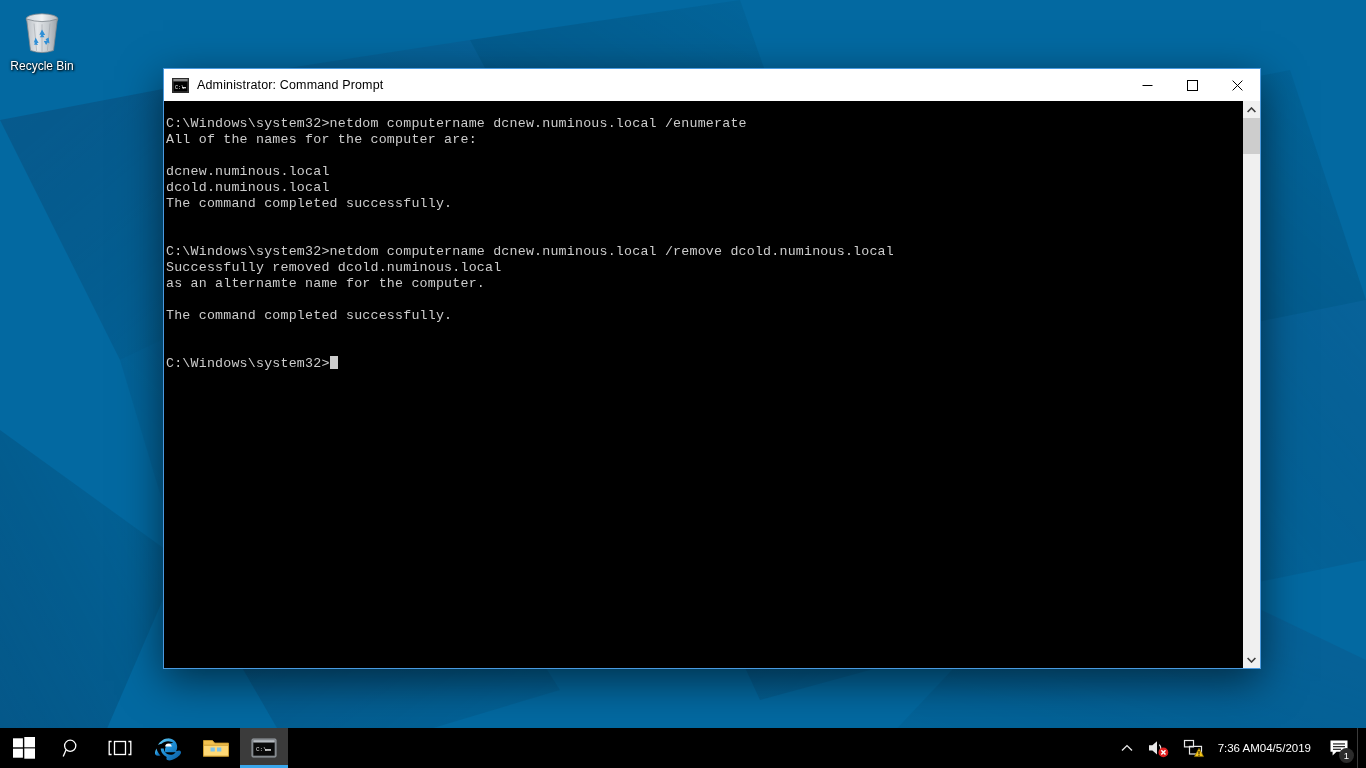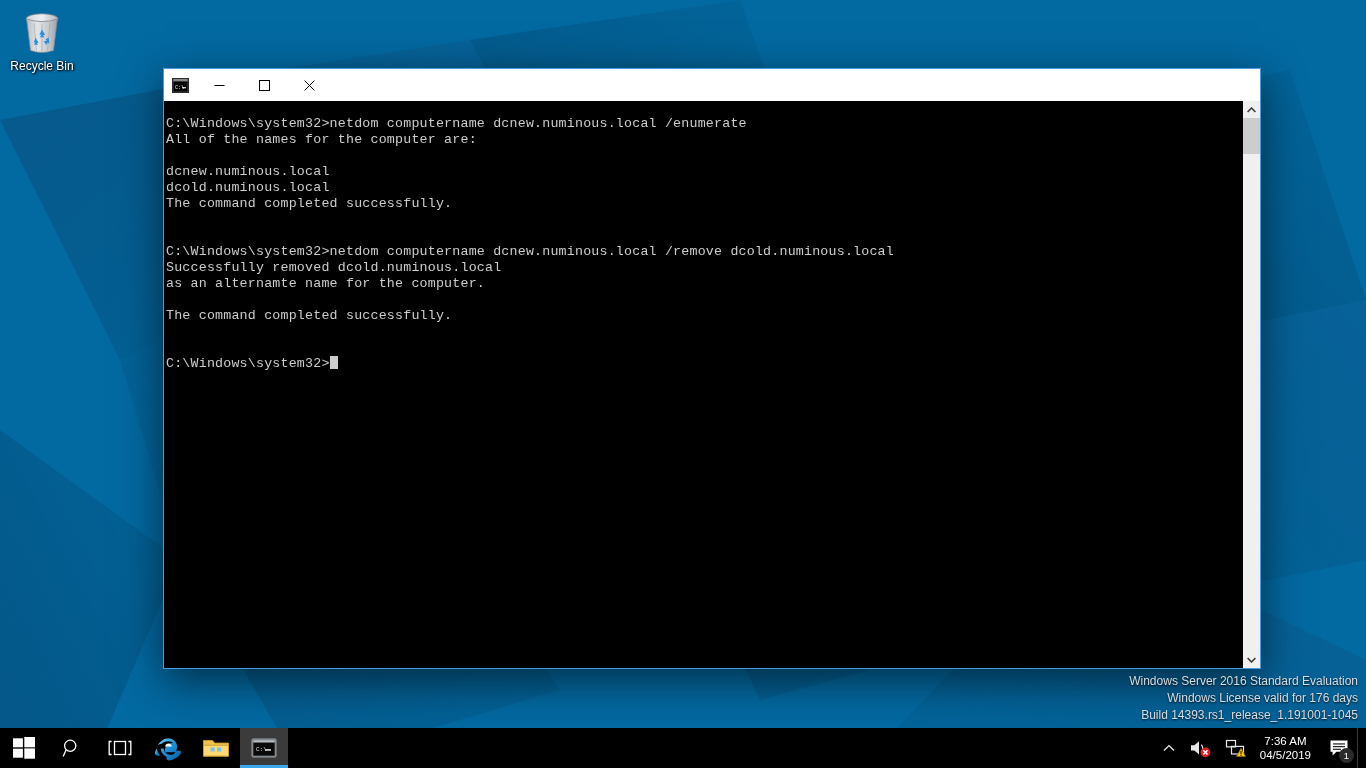--- a/index.html
+++ b/index.html
@@ -236,21 +236,21 @@
     height: 40px;
     display: flex;
     align-items: center;
     justify-content: center;
     padding: 0 7px;
     cursor: default;
   }
   #tray-clock {
     height: 40px;
     display: flex;
-    flex-direction: column;
+    flex-direction: row;
     align-items: center;
     justify-content: center;
     padding: 0 10px 0 6px;
     color: #ffffff;
     font-size: 11.5px;
     line-height: 14px;
     font-family: "Liberation Sans", sans-serif;
     cursor: default;
   }
   #action-center {
@@ -352,20 +352,21 @@
   <div id="console-window">
 
     <div id="title-bar">
       <svg class="tb-icon" viewBox="0 0 17 15">
         <rect x="0.5" y="0.5" width="16" height="14" fill="#4a4a4a" stroke="#2b2b2b"></rect>
         <rect x="1.5" y="3.5" width="14" height="10" fill="#000000"></rect>
         <rect x="1.5" y="1" width="14" height="2.2" fill="#8a8a8a"></rect>
         <text x="3" y="10.5" font-family="'Liberation Mono', monospace" font-size="5.2" fill="#ffffff">C:\</text>
         <rect x="10" y="9.2" width="4" height="1.1" fill="#ffffff"></rect>
       </svg>
+      <span class="tb-text">Administrator: Command Prompt</span>
       <div class="win-btns">
         <div class="win-btn">
           <svg width="11" height="11" viewBox="0 0 11 11">
             <line x1="0.5" y1="5.5" x2="10.5" y2="5.5" stroke="#000" stroke-width="1"></line>
           </svg>
         </div>
         <div class="win-btn">
           <svg width="11" height="11" viewBox="0 0 11 11">
             <rect x="0.5" y="0.5" width="10" height="10" fill="none" stroke="#000" stroke-width="1"></rect>
           </svg>
@@ -407,25 +408,20 @@
         </div>
         <div class="sb-arrow">
           <svg width="9" height="6" viewBox="0 0 9 6">
             <path d="M0.6 1 L4.5 5 L8.4 1" fill="none" stroke="#3c3c3c" stroke-width="1.6"></path>
           </svg>
         </div>
       </div>
     </div>
   </div>
 
-  <div id="watermark">
-    <div>Windows Server 2016 Standard Evaluation</div>
-    <div>Windows License valid for 176 days</div>
-    <div>Build 14393.rs1_release_1.191001-1045</div>
-  </div>
 
   <div id="taskbar">
     <div id="taskbar-left">
 
       <div class="tb-item">
         <svg width="22" height="22" viewBox="0 0 22 22">
           <rect x="0" y="1.3" width="9.9" height="9.0" fill="#ffffff"></rect>
           <rect x="11.3" y="0" width="10.7" height="10.3" fill="#ffffff"></rect>
           <rect x="0" y="11.7" width="9.9" height="9.0" fill="#ffffff"></rect>
           <rect x="11.3" y="11.4" width="10.7" height="10.3" fill="#ffffff"></rect>

